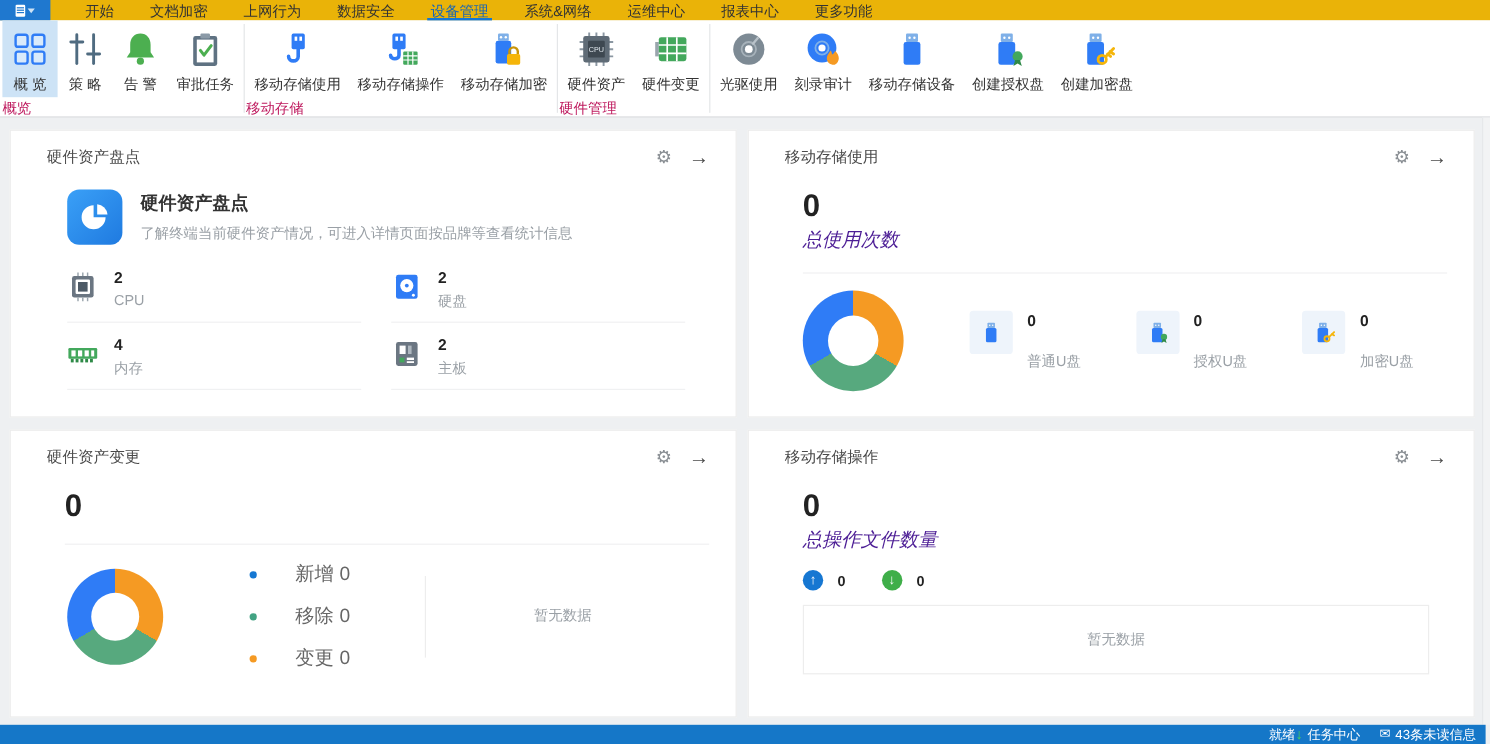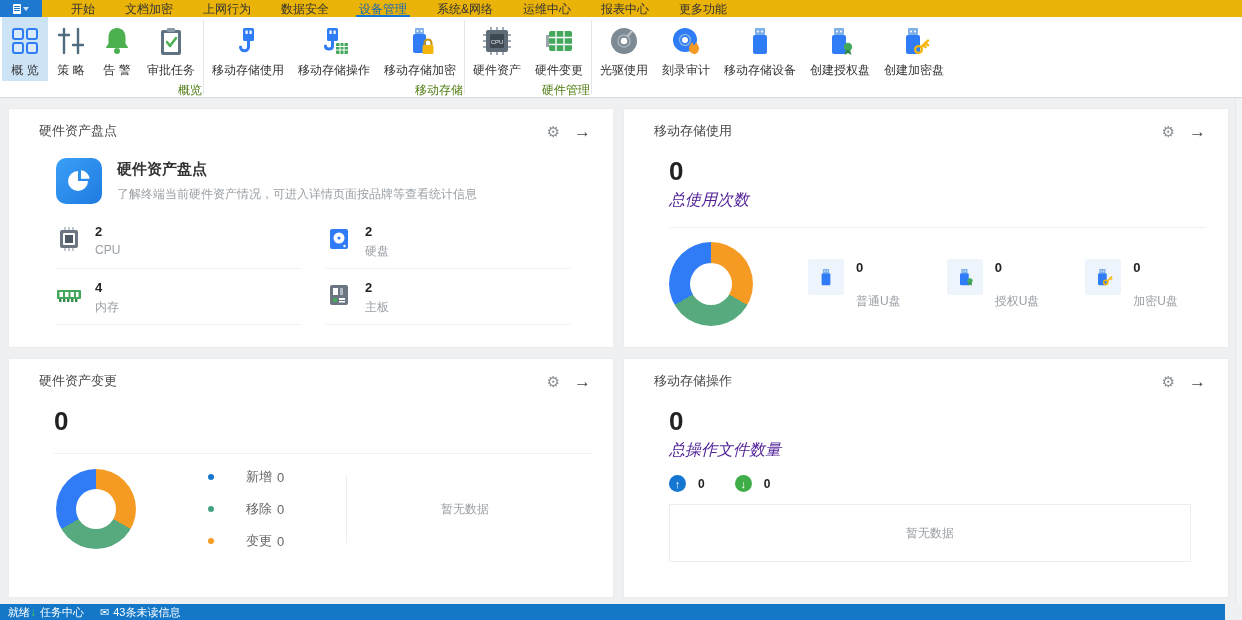--- a/index.html
+++ b/index.html
@@ -18,21 +18,21 @@
   .menu-tab.active::after { content:''; position:absolute; left:12px; right:12px; bottom:0; height:2px; background:#1677d2; }
 
   
   .ribbon { background:#fff; border-bottom:1px solid #d8dadd; display:flex; align-items:stretch; height:81px; padding-left:2px; }
   .ribbon-group { display:flex; flex-direction:column; }
   .ribbon-items { display:flex; flex:1; align-items:stretch; }
   .ribbon-item { display:flex; flex-direction:column; align-items:center; justify-content:flex-start; padding:5px 7px 2px 7px; cursor:pointer; }
   .ribbon-item.selected { background:#cde3f6; }
   .ribbon-item .ric { height:38px; display:flex; align-items:center; justify-content:center; }
   .ribbon-item .rlb { font-size:12px; color:#333; white-space:nowrap; margin-top:2px; }
-  .group-label { text-align:right; font-size:12px; color:#4d7c0f; padding:1px 0 3px 0; }
+  .group-label { text-align:left; font-size:12px; color:#be185d; padding:1px 0 3px 0; }
   .group-sep { width:1px; background:#e4e6e8; margin:3px 1px; }
 
   
   .main { display:grid; grid-template-columns:1fr 1fr; grid-template-rows:240px 240px; gap:10px 9px; padding:10px 13px 0 8px; }
   .card { background:#fff; border:1px solid #ececec; overflow:hidden; position:relative; }
   .card-head { display:flex; align-items:center; justify-content:space-between; padding:13px 22px 0 30px; }
   .card-title { font-size:13px; color:#4a4a4a; }
   .head-icons { display:flex; align-items:center; gap:14px; }
   .gear { font-size:15px; color:#8a8f94; line-height:1; cursor:pointer; }
   .goto { font-size:17px; color:#4a4a4a; line-height:1; cursor:pointer; }
@@ -65,36 +65,36 @@
   .donut.d80::after { inset:20px; }
   .usage-stats { display:flex; flex:1; margin-left:55px; justify-content:space-between; padding-right:20px; }
   .ustat { display:flex; gap:12px; align-items:flex-start; }
   .ustat .tile { width:36px; height:36px; background:#eef4fb; border-radius:3px; display:flex; align-items:center; justify-content:center; flex:none; }
   .ustat .num { font-size:13px; font-weight:bold; color:#222; margin-top:1px; }
   .ustat .lbl { font-size:12px; color:#9aa0a6; margin-top:18px; }
 
   
   .change-row { display:flex; align-items:center; margin:14px 30px 0 47px; }
   .legend { margin-left:72px; display:flex; flex-direction:column; gap:14px; }
-  .leg-item { display:flex; align-items:center; font-size:13px; color:#666; }
+  .leg-item { display:flex; align-items:center; font-size:16px; color:#666; }
   .leg-dot { width:6px; height:6px; border-radius:50%; margin-right:32px; }
   .leg-val { margin-left:5px; color:#666; }
   .vsep { width:1px; height:68px; background:#ededed; margin-left:62px; }
   .empty-txt { flex:1; text-align:center; font-size:12px; color:#9aa0a6; }
 
   
   .ops-row { display:flex; align-items:center; gap:12px; margin:14px 0 0 45px; }
   .circle { width:17px; height:17px; border-radius:50%; color:#fff; font-size:11px; font-weight:bold; display:flex; align-items:center; justify-content:center; }
   .circle.up { background:#1677d2; }
   .circle.down { background:#3fae49; }
   .ops-num { font-size:12px; font-weight:bold; color:#222; margin-right:18px; }
   .empty-box { border:1px solid #ededed; margin:12px 37px 0 45px; height:58px; display:flex; align-items:center; justify-content:center; font-size:12px; color:#9aa0a6; }
 
   
-  .status-bar { position:absolute; left:0; right:17px; bottom:0; height:16px; background:#1577c8; color:#fff; font-size:11px; display:flex; align-items:center; justify-content:flex-start; padding:0 8px; }
+  .status-bar { position:absolute; left:0; right:4px; bottom:0; height:16px; background:#1577c8; color:#fff; font-size:11px; display:flex; align-items:center; justify-content:flex-end; padding:0 8px; }
   .sb-right { display:flex; align-items:center; gap:16px; }
   .sb-item { display:flex; align-items:center; gap:4px; cursor:pointer; }
   .sb-arrow { color:#49d455; font-weight:bold; font-size:12px; line-height:1; }
   .sb-mail { font-size:11px; line-height:1; }
 
   .scrollbar-track { position:absolute; right:0; top:98px; bottom:16px; width:7px; background:#f2f3f4; border-left:1px solid #e6e8ea; }
 </style>
 </head>
 <body>
 

